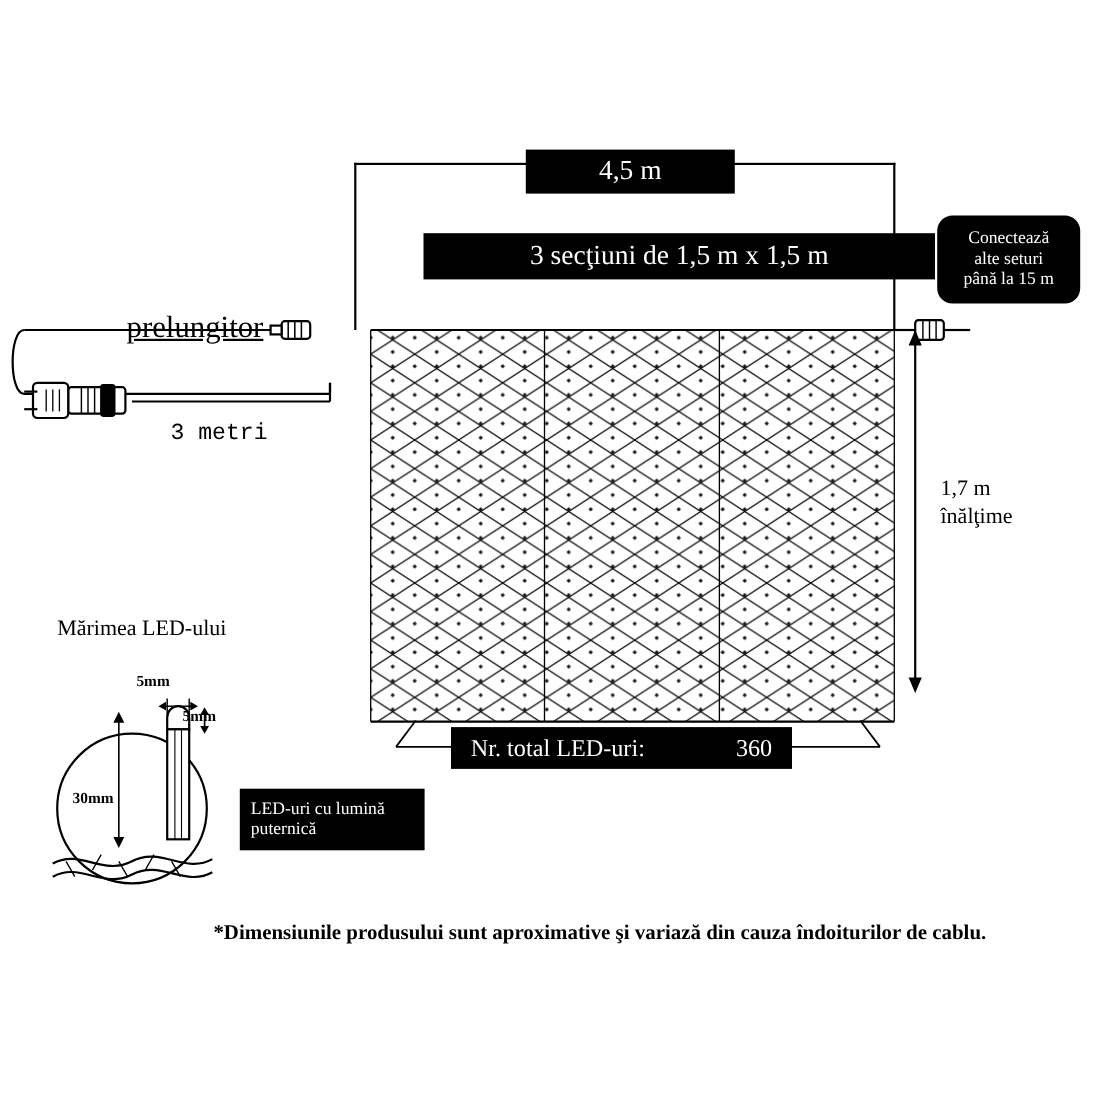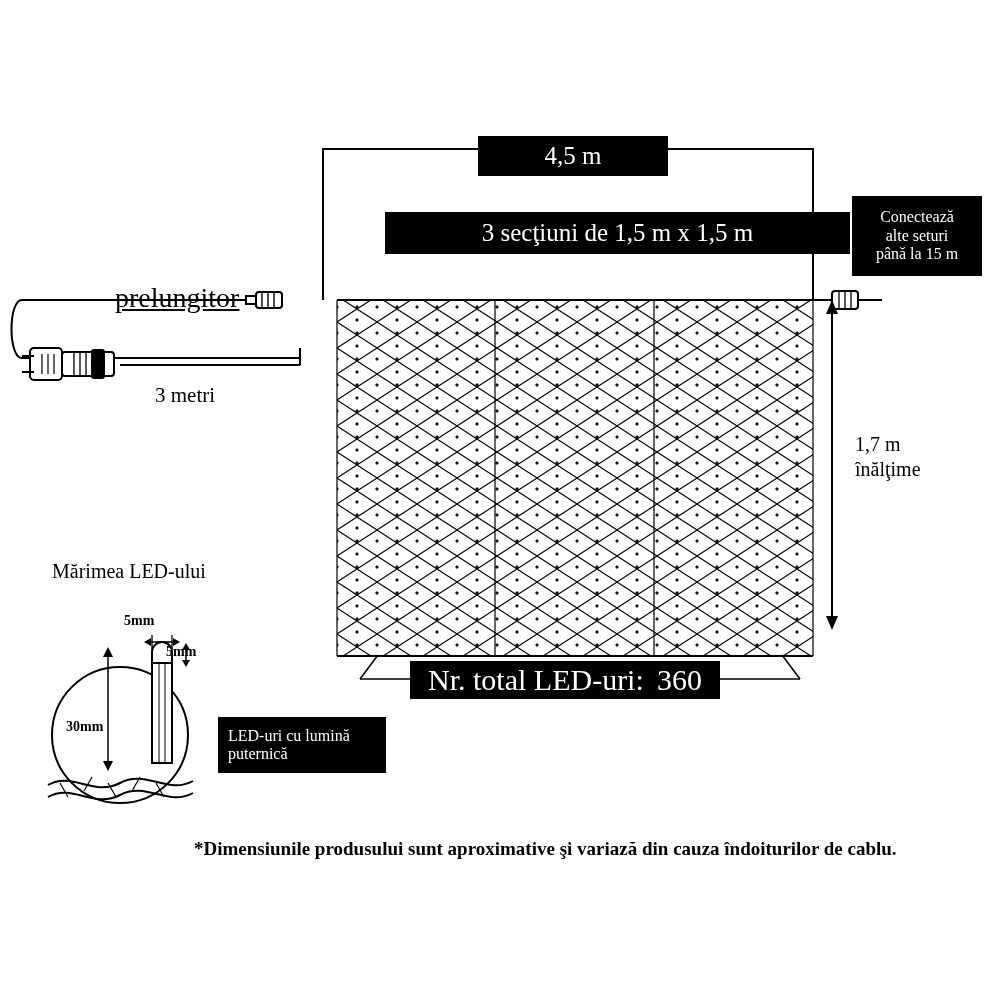--- a/index.html
+++ b/index.html
@@ -52,21 +52,21 @@
 <div id="page">
 
   <div class="ln" style="left:322px; top:148px; width:492px; height:2px;"></div>
   <div class="ln" style="left:322px; top:148px; width:2px; height:152px;"></div>
   <div class="ln" style="left:812px; top:148px; width:2px; height:152px;"></div>
 
   <div class="chip" style="left:478px; top:136px; width:190px; height:36px; font-size:25px;">4,5 m</div>
 
   <div class="chip" style="left:337px; top:212px; width:465px; height:42px; font-size:25px;margin-left:48px;">3 secţiuni de 1,5 m x 1,5 m</div>
 
-  <div class="chip" style="left:852px; top:196px; width:130px; height:80px; font-size:16px;">Conectează
+  <div class="chip" style="left:852px; top:196px; width:130px; height:80px; font-size:16px;border-radius:14px;">Conectează
 alte seturi
 până la 15 m</div>
 
   <svg class="abs" style="left:0px; top:270px;" width="350" height="140" viewBox="0 0 350 140">
 
     <path d="M250,30 L22,30 L22,30" fill="none" stroke="#000" stroke-width="2"></path>
 
     <path d="M22,30 C8,30 8,88 22,88 L300,88" fill="none" stroke="#000" stroke-width="2"></path>
     <path d="M300,88 L300,78" fill="none" stroke="#000" stroke-width="2"></path>
     <path d="M22,30 L22,30" fill="none" stroke="#000" stroke-width="2"></path>
@@ -92,21 +92,21 @@
     <rect x="30" y="78" width="32" height="32" rx="4" fill="#fff" stroke="#000" stroke-width="2"></rect>
     <line x1="22" y1="86" x2="34" y2="86" stroke="#000" stroke-width="2"></line>
     <line x1="22" y1="102" x2="34" y2="102" stroke="#000" stroke-width="2"></line>
     <line x1="42" y1="84" x2="42" y2="104" stroke="#000" stroke-width="1.2"></line>
     <line x1="48" y1="84" x2="48" y2="104" stroke="#000" stroke-width="1.2"></line>
     <line x1="54" y1="84" x2="54" y2="104" stroke="#000" stroke-width="1.2"></line>
   </svg>
 
   <div class="plain" style="left:115px; top:282px; font-size:28px;text-decoration:underline;">prelungitor</div>
 
-  <div class="plain" style="left:155px; top:383px; font-size:21px;">3 metri</div>
+  <div class="plain" style="left:155px; top:383px; font-size:21px;font-family:Liberation Mono, monospace;">3 metri</div>
 
   <svg class="abs" style="left:812px; top:280px;" width="110" height="42" viewBox="0 0 110 42">
     <path d="M0,20 L20,20" fill="none" stroke="#000" stroke-width="2"></path>
     <rect x="20" y="11" width="26" height="18" rx="3" fill="#fff" stroke="#000" stroke-width="2"></rect>
     <line x1="27" y1="11" x2="27" y2="29" stroke="#000" stroke-width="1.3"></line>
     <line x1="33" y1="11" x2="33" y2="29" stroke="#000" stroke-width="1.3"></line>
     <line x1="39" y1="11" x2="39" y2="29" stroke="#000" stroke-width="1.3"></line>
     <path d="M46,20 L70,20" fill="none" stroke="#000" stroke-width="2"></path>
   </svg>
 
@@ -147,21 +147,21 @@
   </svg>
   <div class="plain" style="left:855px; top:432px; font-size:20px; line-height:1.25;">1,7 m
 înălţime</div>
 
   <svg class="abs" style="left:360px; top:655px;" width="440" height="26" viewBox="0 0 440 26">
     <path d="M0,24 L18,0" fill="none" stroke="#000" stroke-width="1.6"></path>
     <path d="M440,24 L422,0" fill="none" stroke="#000" stroke-width="1.6"></path>
     <line x1="0" y1="24" x2="440" y2="24" stroke="#000" stroke-width="1.6"></line>
   </svg>
 
-  <div class="chip" style="left:410px; top:661px; width:310px; height:38px; font-size:30px; justify-content:space-between; padding:4px 18px;">
+  <div class="chip" style="left:410px; top:661px; width:310px; height:38px; font-size:22px; justify-content:space-between; padding:4px 18px;">
     <span>Nr. total LED-uri:</span>
     <span>360</span>
   </div>
 
   <div class="plain" style="left:52px; top:560px; font-size:20px; font-weight:normal;">Mărimea LED-ului</div>
 
   <svg class="abs" style="left:28px; top:605px;" width="200" height="215" viewBox="0 0 200 215">
 
     <circle cx="92" cy="130" r="68" fill="none" stroke="#000" stroke-width="2"></circle>
 

